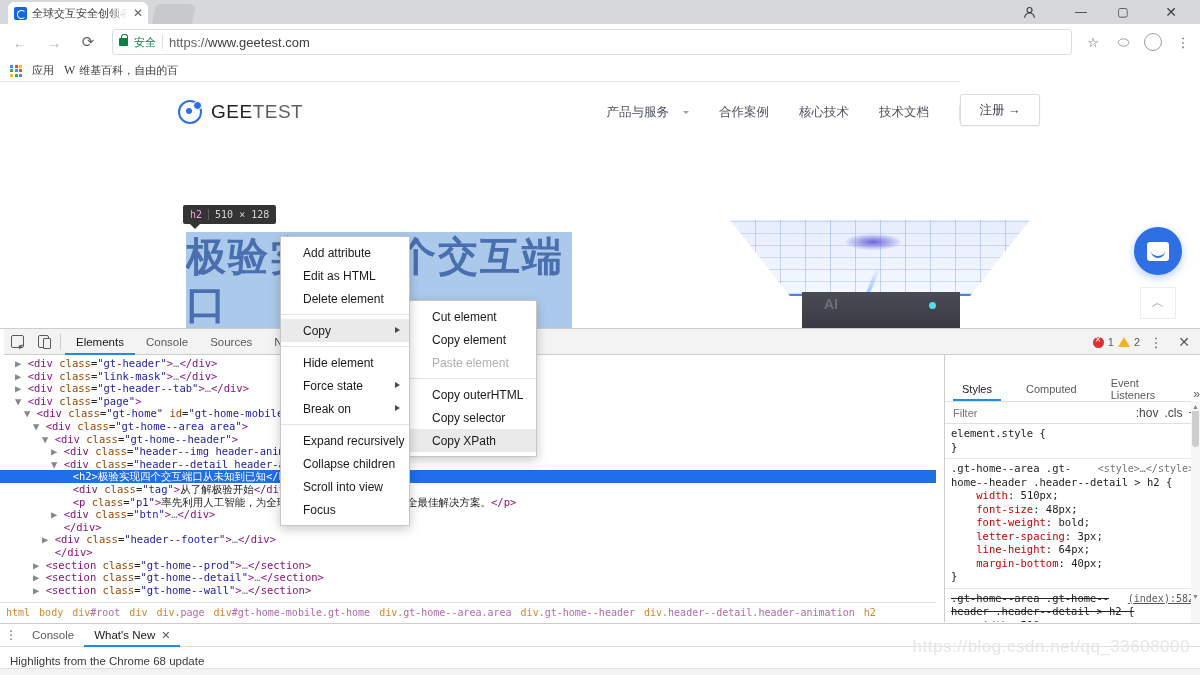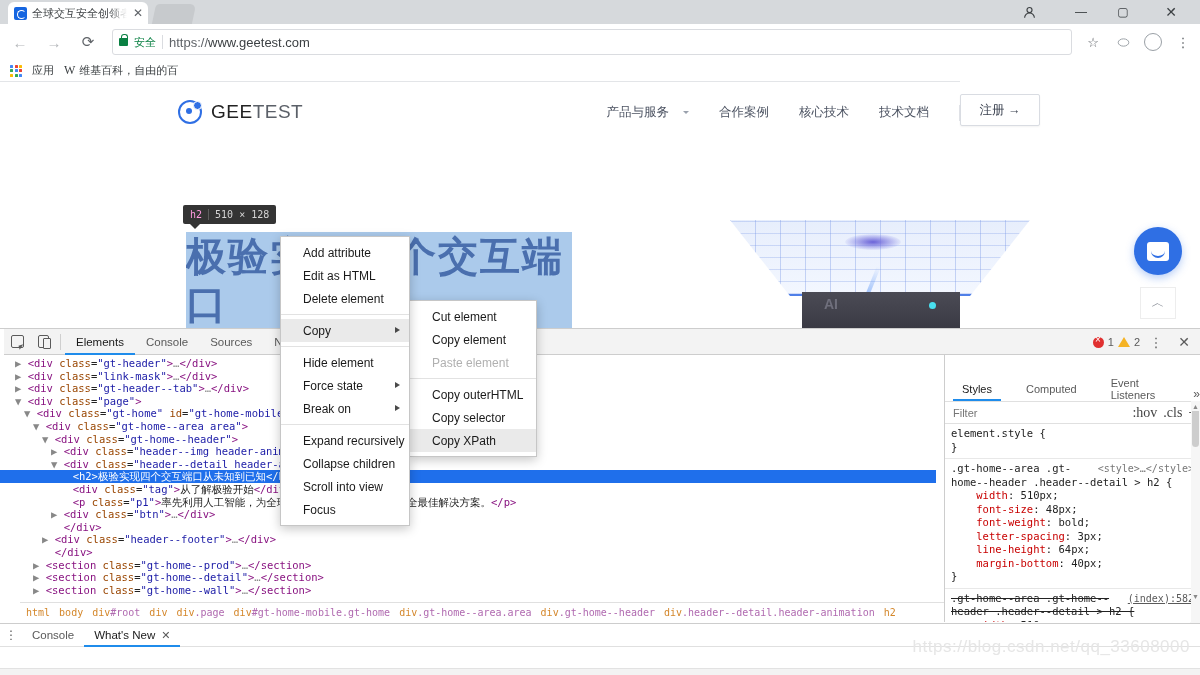--- a/index.html
+++ b/index.html
@@ -276,41 +276,41 @@
     position: absolute; right: 0; top: 26px; width: 10px; height: 275px; background: #f6f6f6;
   }
   .dom-scroll .thumb { position: absolute; left: 1px; top: 2px; width: 8px; height: 120px; background: #cdcdcd; border-radius: 4px; }
 
   
   .crumbs {
     position: absolute; left: 0; top: 273px; width: 936px; height: 20px;
     border-top: 1px solid #e0e0e0; background: #fff;
     display: flex; align-items: center; gap: 9px; padding-left: 6px;
     font-family: "DejaVu Sans Mono", monospace; font-size: 10px;
-    white-space: nowrap; overflow: hidden; margin-left: 20px;
+    white-space: nowrap; overflow: hidden;
   }
   .crumb { cursor: pointer; color: #b06ab0; }
   .crumb .el { color: #d4872b; }
   .crumb.last { color: #222; }
 
   
   .styles-pane {
     position: absolute; left: 944px; top: 26px; width: 256px; height: 267px;
     border-left: 1px solid #cdcdcd; background: #fff; overflow: hidden;
   }
   .sp-tabs { height: 24px; border-bottom: 1px solid #e0e0e0; display: flex; align-items: flex-end; padding-left: 8px; gap: 16px; margin-top: 23px; }
   .sp-tab { font-size: 11px; color: #5a5a5a; padding: 0 9px; height: 24px; display: flex; align-items: center; cursor: pointer; }
   .sp-tab.active { color: #1a1a1a; box-shadow: inset 0 -2px 0 #1f8ceb; }
   .sp-more { font-size: 12px; color: #5a5a5a; padding-left: 6px; cursor: pointer; }
   .sp-filter { height: 22px; border-bottom: 1px solid #e0e0e0; display: flex; align-items: center; padding: 0 4px 0 8px; gap: 6px; }
   .sp-filter input {
     flex: 1 1 auto; border: none; outline: none; font-size: 11px; color: #444;
     font-family: "Liberation Sans", sans-serif; background: transparent;
   }
-  .sp-filter .tog { font-family: Liberation Serif, serif; font-size: 14px; color: #444; cursor: pointer; }
+  .sp-filter .tog { font-family: Liberation Sans, sans-serif; font-size: 12px; color: #444; cursor: pointer; }
   .sp-filter .plus { font-size: 13px; color: #5a5a5a; cursor: pointer; }
   .css-block {
     font-family: "DejaVu Sans Mono", monospace; font-size: 10.5px; line-height: 13.5px;
     padding: 3px 6px 4px 6px; border-bottom: 1px solid #e8e8e8; color: #222;
     white-space: pre-wrap;
   }
   .sel { color: #222; }
   .prop { color: #c80000; text-align: right; }
   .pval { color: #222; }
   .src { color: #5a5a5a; float: right; font-size: 10px; }
@@ -572,20 +572,21 @@
 
     <div class="drawer">
       <div class="drawer-tabs">
         <div class="drawer-kebab">⋮</div>
         <div class="drawer-tab">Console</div>
         <div class="drawer-tab active">
           <span>What's New</span>
           <span class="x">✕</span>
         </div>
       </div>
+      <div class="drawer-body">Highlights from the Chrome 68 update</div>
       <div class="drawer-bottom"></div>
     </div>
 
     <div class="watermark">https://blog.csdn.net/qq_33608000</div>
   </div>
 
   <div class="ctx" id="ctx-sub">
       <div class="ctx-item">
         <span>Cut element</span>
       </div>

